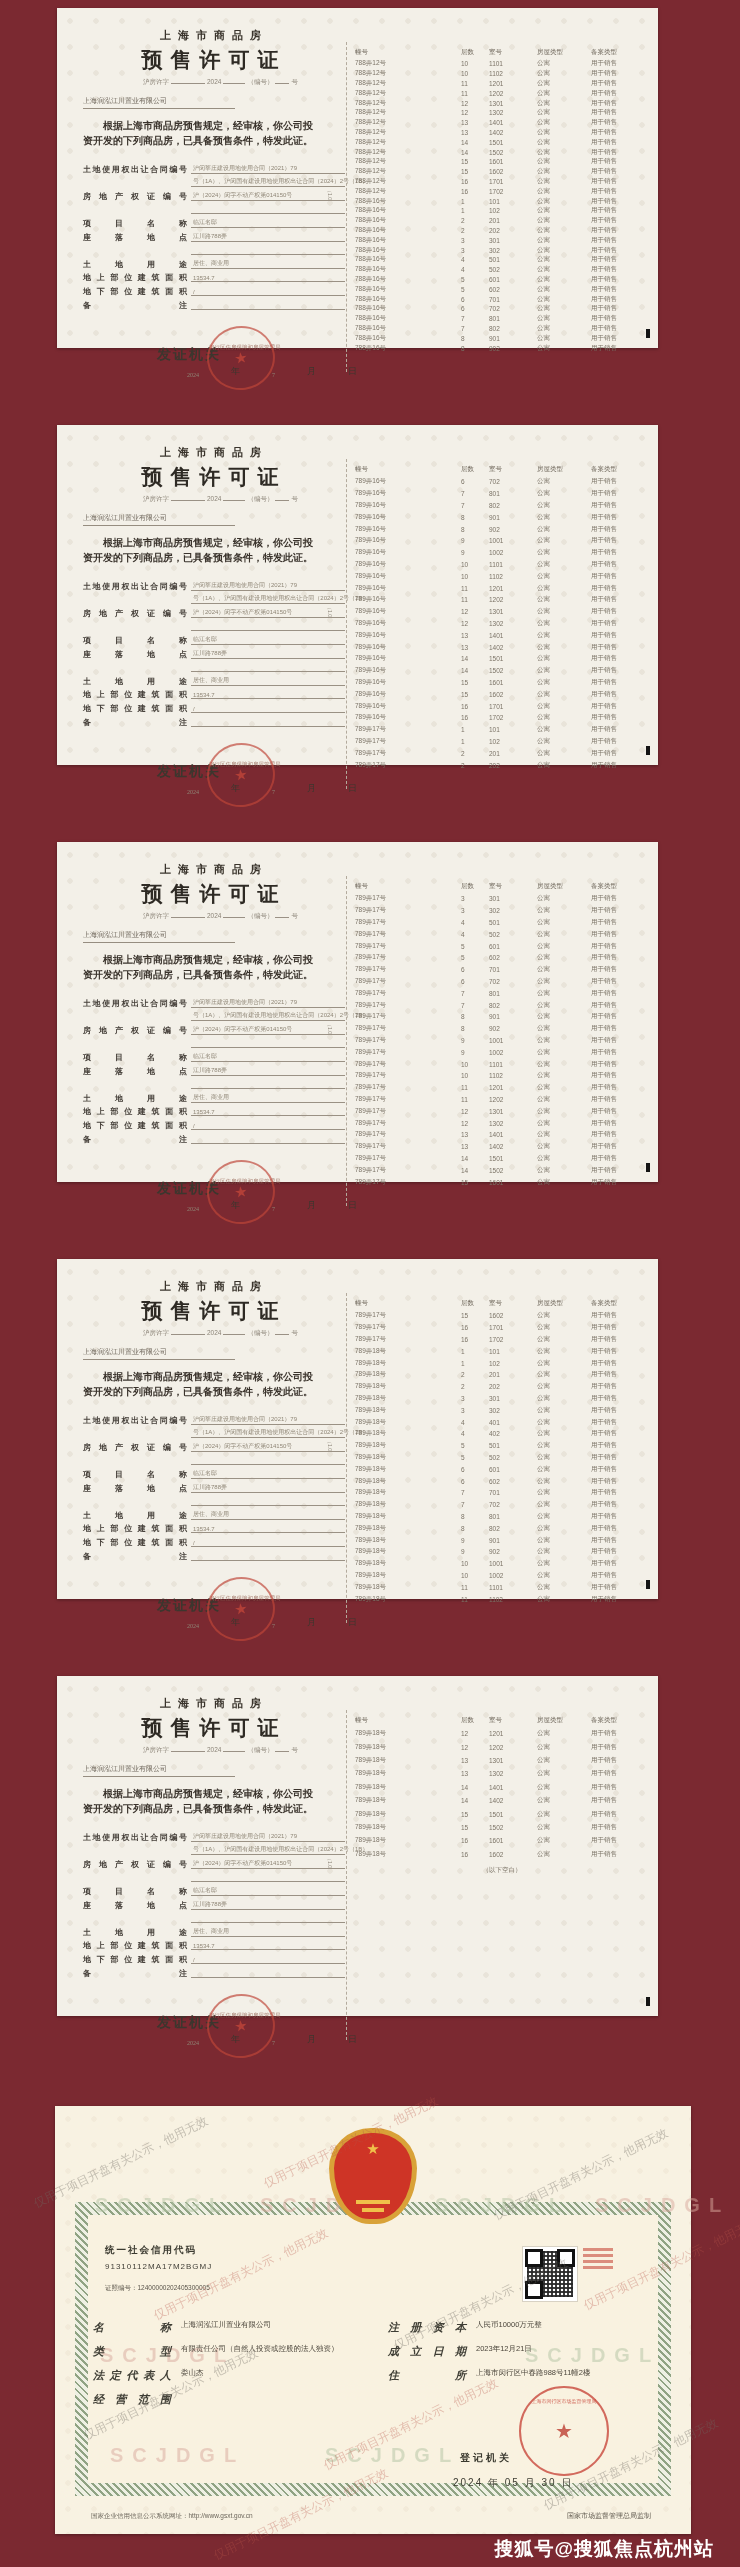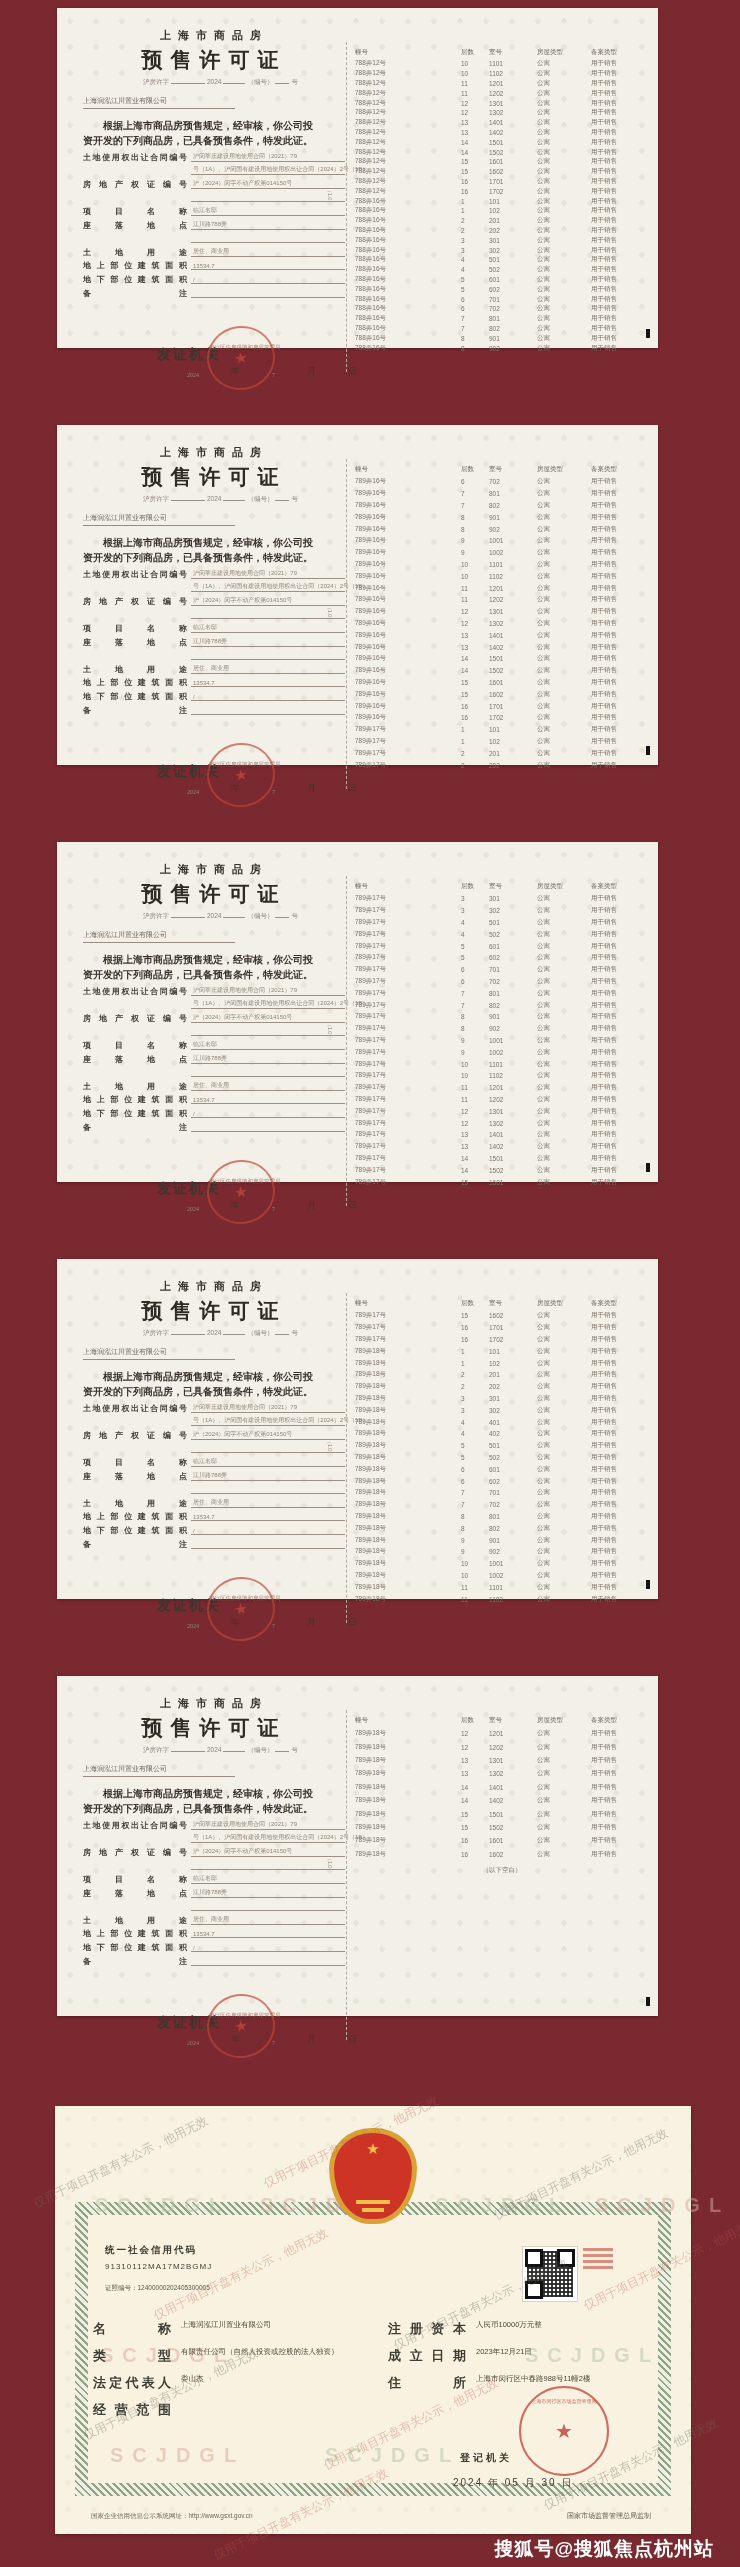--- a/index.html
+++ b/index.html
@@ -19,21 +19,21 @@
     font-family:"Liberation Serif",serif;margin-top:6px;color:#3a342c;}
   .ptitle{text-align:center;font-size:21px;letter-spacing:8px;font-weight:700;
     font-family:"Liberation Serif",serif;margin-top:3px;color:#2e2a24;}
   .pnum{margin-top:3px;font-size:6.5px;color:#8c8478;padding-left:60px;white-space:nowrap;}
   .pnum .nline{display:inline-block;border-bottom:1px solid #9a9185;height:6px;margin:0 2px;}
   .w34{width:34px}.w22{width:22px}.w14{width:14px}
   .pcompany{margin-top:9px;font-size:7px;color:#6f675c;border-bottom:1px solid #968d80;
     width:152px;padding-bottom:2px;}
   .pbody{margin-top:9px;font-size:10px;font-weight:600;color:#3a332c;line-height:15px;}
   .pbody .ind{display:block;text-indent:20px;}
-  .pfields{}
+  .pfields{margin-top:12px;}
   .pfield{height:13.6px;display:flex;align-items:flex-end;}
   .pflabel{display:inline-block;width:104px;font-size:8px;font-weight:700;color:#46403a;
     font-family:"Liberation Serif",serif;text-align:justify;text-align-last:justify;line-height:1;}
   .pfline{flex:1;border-bottom:1px solid #9a9184;margin-left:4px;position:relative;height:9px;}
   .pfval{position:absolute;left:2px;bottom:0;font-size:6px;color:#8f8676;font-style:normal;white-space:nowrap;}
   .pissuer{position:absolute;left:100px;top:338px;font-size:14px;font-weight:700;
     letter-spacing:2px;color:#3c362e;font-family:"Liberation Serif",serif;}
   .pival{position:absolute;left:152px;top:336px;width:130px;font-size:5.5px;color:#9c6e5f;opacity:.85;}
   .pstamp{position:absolute;left:150px;top:318px;width:64px;height:60px;
     border:2.5px solid rgba(191,69,56,.75);border-radius:50%;transform:rotate(-8deg);
@@ -84,23 +84,23 @@
     background-image:repeating-linear-gradient(0deg,#1c1c1c 0 2px,transparent 2px 4px),
       repeating-linear-gradient(90deg,#1c1c1c 0 2px,transparent 2px 4px);
     background-blend-mode:multiply;}
   .qrf{position:absolute;width:12px;height:12px;border:3px solid #111;background:#fff;}
   .qf-tl{left:2px;top:2px;} .qf-tr{right:2px;top:2px;} .qf-bl{left:2px;bottom:2px;}
   .qrnote{left:528px;top:142px;width:30px;}
   .qrnote div{height:3px;background:rgba(194,59,44,.55);margin-bottom:3px;}
   .lfields-left{left:38px;top:214px;width:302px;}
   .lfields-right{left:333px;top:214px;width:252px;}
   .lrow{display:flex;margin-bottom:9px;}
-  .llabel{display:inline-block;width:78px;flex-shrink:0;font-size:13px;font-weight:700;
+  .llabel{display:inline-block;width:78px;flex-shrink:0;font-size:11px;font-weight:700;
     color:#3f3e35;text-align:justify;text-align-last:justify;margin-right:10px;
-    font-family:"Liberation Serif",serif;}
+    font-family:"Liberation Serif",serif;font-style:italic;}
   .lval{flex:1;font-size:7.5px;color:#4c463c;line-height:9.5px;}
   .lregistrar{left:405px;top:345px;font-size:10px;font-weight:700;letter-spacing:3px;
     color:#3a392f;font-family:"Liberation Serif",serif;}
   .lstamp{left:464px;top:280px;width:86px;height:86px;border:2.5px solid rgba(196,57,46,.8);
     border-radius:50%;z-index:6;display:flex;align-items:center;justify-content:center;opacity:.92;}
   .lstamp .pstar{font-size:20px;}
   .lstamptext{position:absolute;top:10px;left:8px;right:8px;text-align:center;
     font-size:5px;color:rgba(196,57,46,.85);line-height:6px;}
   .ldate{left:398px;top:370px;font-size:10px;color:#3c3b31;letter-spacing:2px;}
   .lfooter-left{left:36px;bottom:13px;font-size:6.5px;color:#6b655a;}

